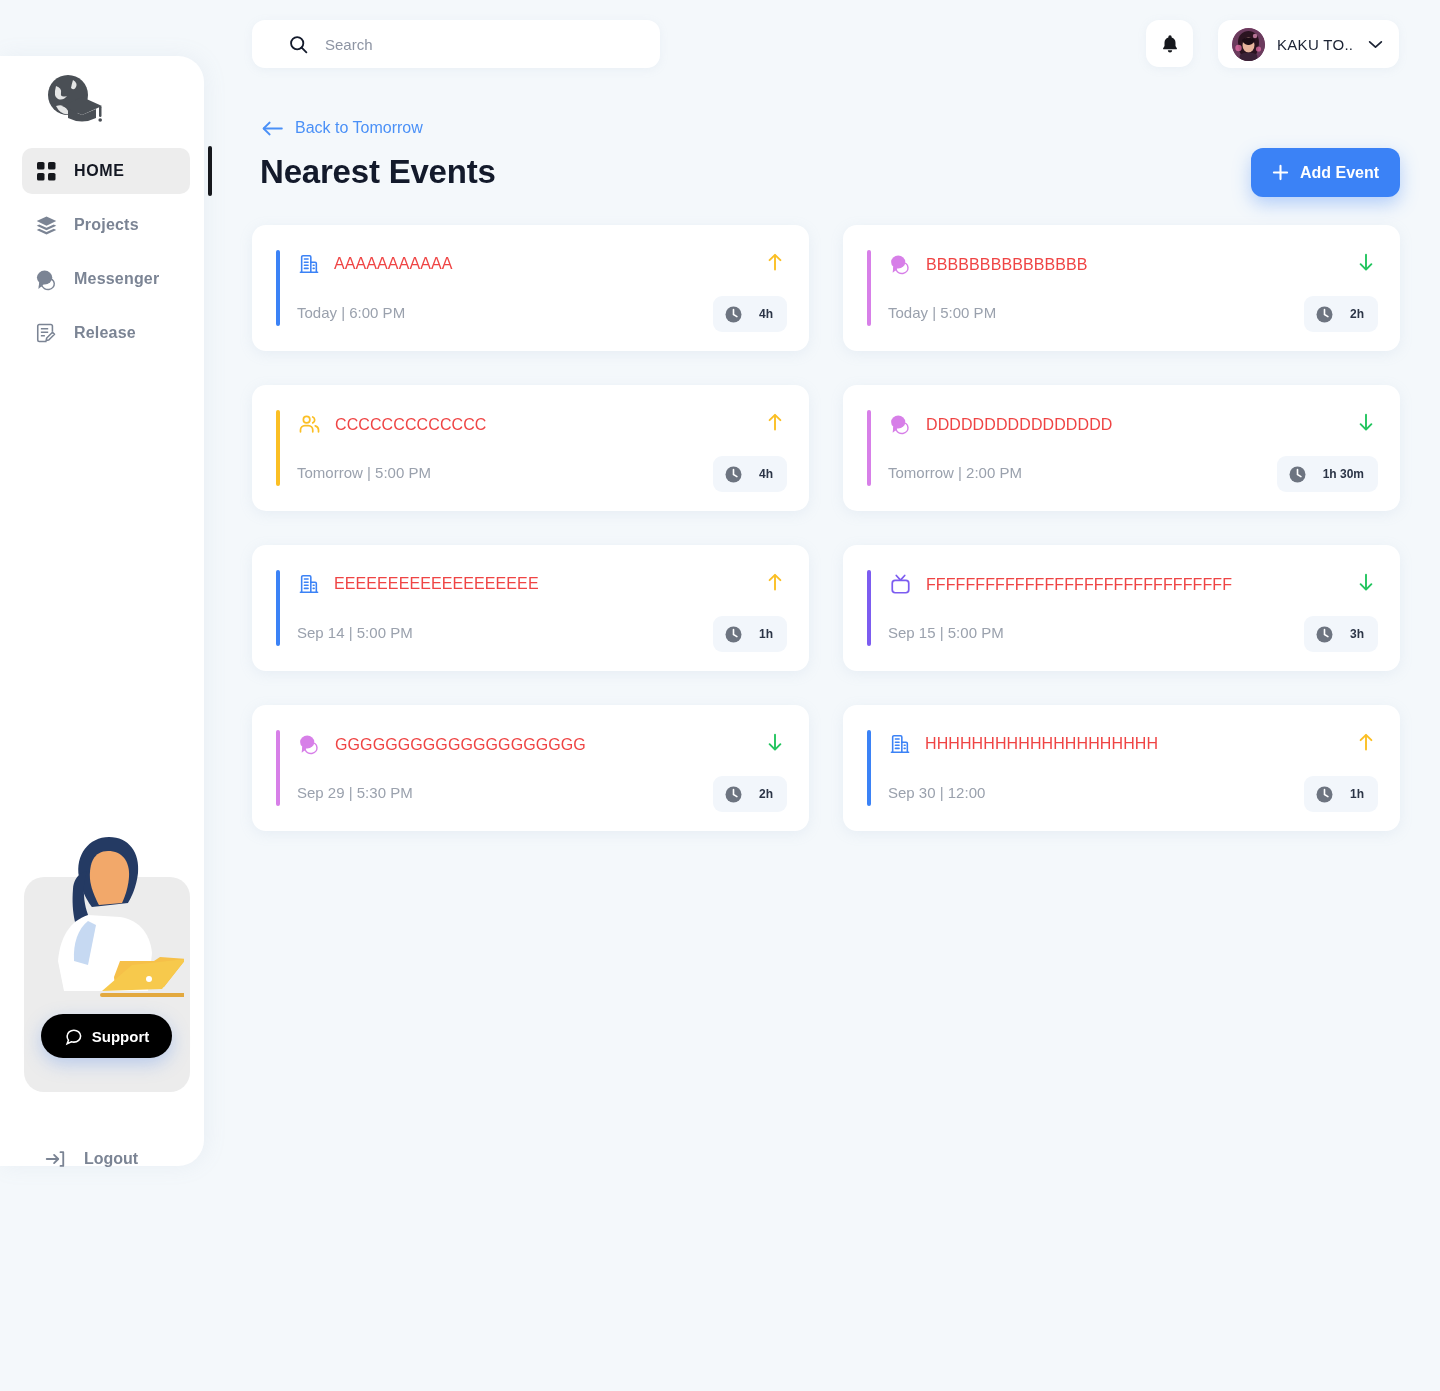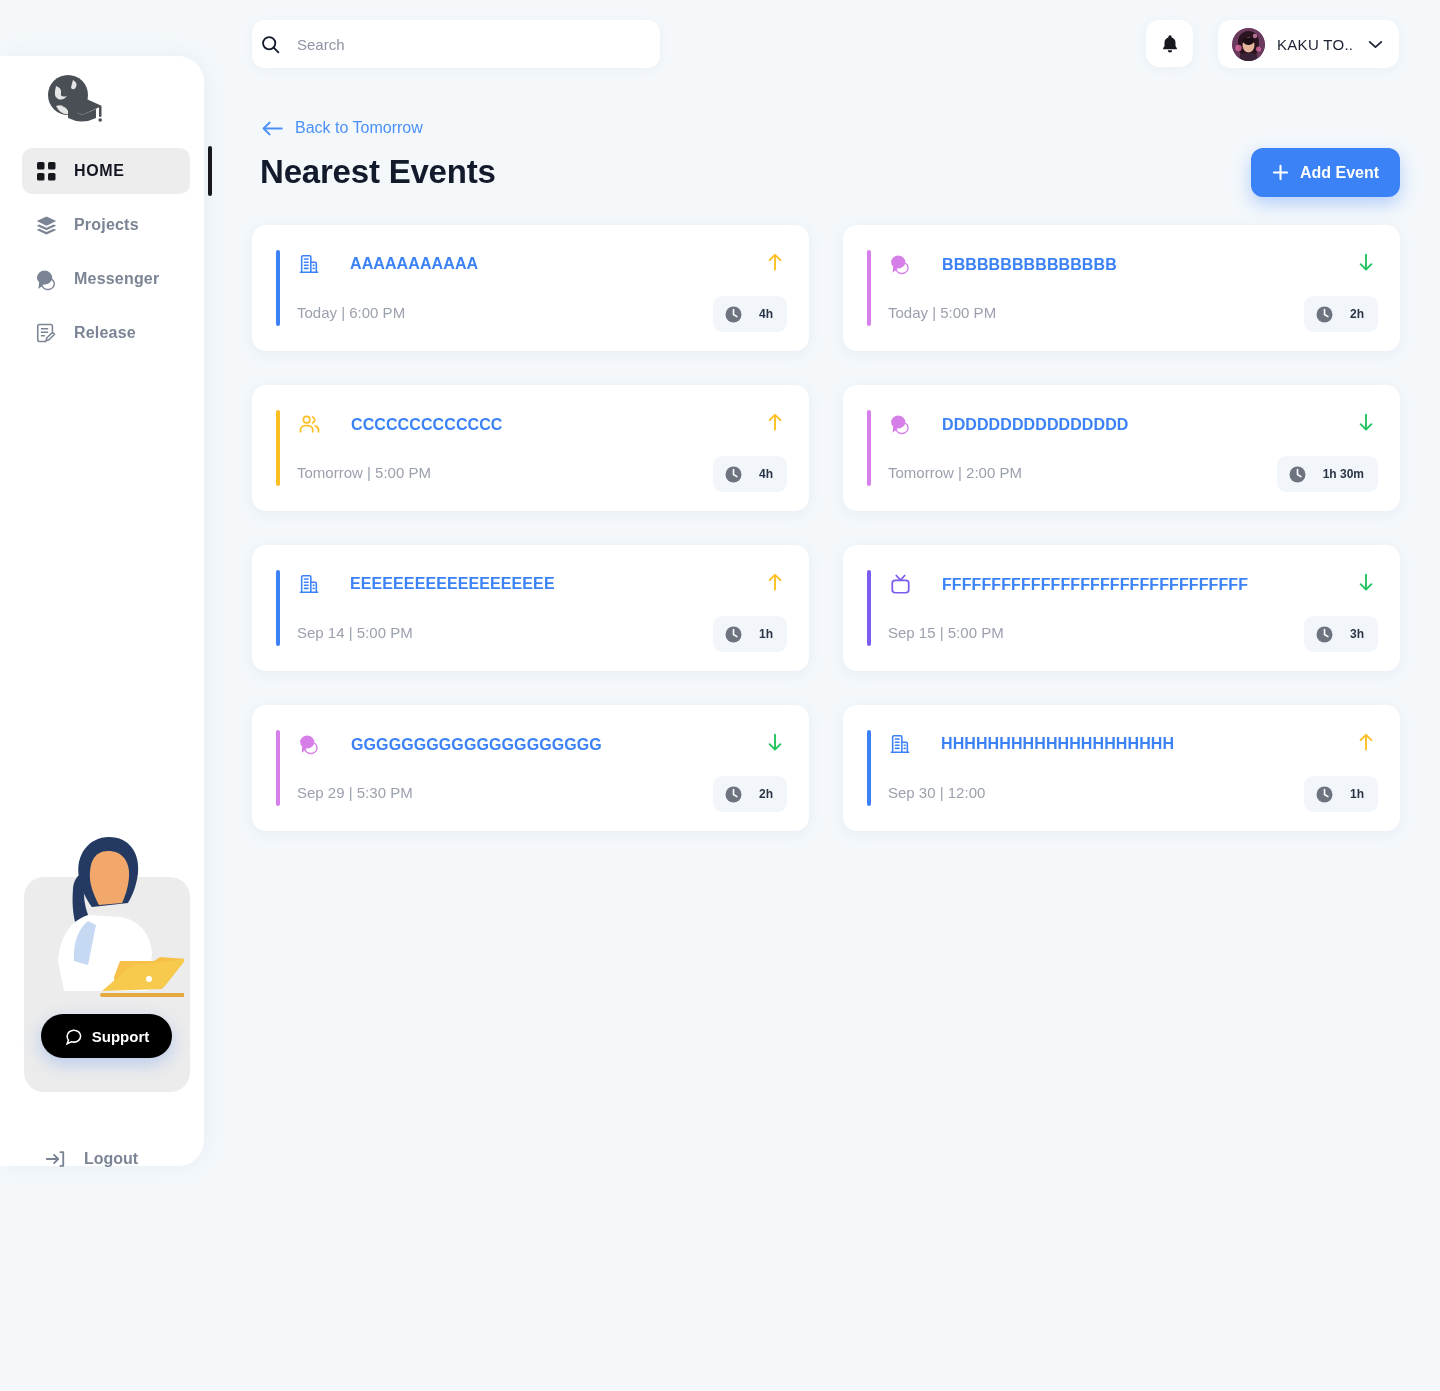--- a/index.html
+++ b/index.html
@@ -63,21 +63,21 @@
     display: flex; align-items: center; gap: 18px; cursor: pointer;
   }
   #logout-row .lg-label { font-size: 16px; font-weight: 700; color: #7b8494; }
 
   
   #searchbox {
     position: absolute; left: 252px; top: 20px;
     width: 408px; height: 48px;
     background: #fff; border-radius: 13px;
     box-shadow: 0 2px 10px rgba(150,170,200,.10);
-    display: flex; align-items: center; padding-left: 8px; gap: 16px;
+    display: flex; align-items: center; padding-left: 36px; gap: 16px;
   }
   #search-input {
     border: 0; outline: 0; font-size: 15px; color: #1b2233;
     font-family: "Liberation Sans", sans-serif; width: 330px; background: transparent;
   }
   #search-input::placeholder { color: #8d94a3; }
 
   #bell-btn {
     position: absolute; left: 1146px; top: 20px;
     width: 47px; height: 47px; background:#fff; border-radius: 13px;
@@ -127,21 +127,21 @@
     box-shadow: 0 3px 14px rgba(150,170,200,.13);
   }
   .ev-bar {
     position:absolute; left: 24px; top: 25px;
     width: 4px; height: 76px; border-radius: 2px;
   }
   .ev-head {
     position:absolute; left: 46px; top: 28px;
     display:flex; align-items:center; gap: 14px;
   }
-  .ev-title { font-size: 16px; font-weight: 700; color:#3b82f6; letter-spacing: .1px; white-space:nowrap;margin-left:16px; }
+  .ev-title { font-size: 16px; font-weight: 400; color:#ef4444; letter-spacing: .1px; white-space:nowrap; }
   .ev-arrow { position:absolute; right: 25px; top: 28px; }
   .ev-when {
     position:absolute; left: 45px; top: 79px;
     font-size: 15px; color:#9aa1ad;
   }
   .ev-dur {
     position:absolute; right: 22px; top: 71px;
     height: 36px; background:#f2f6fb; border-radius: 9px;
     display:flex; align-items:center; gap: 9px; padding: 0 14px 0 11px;
   }

